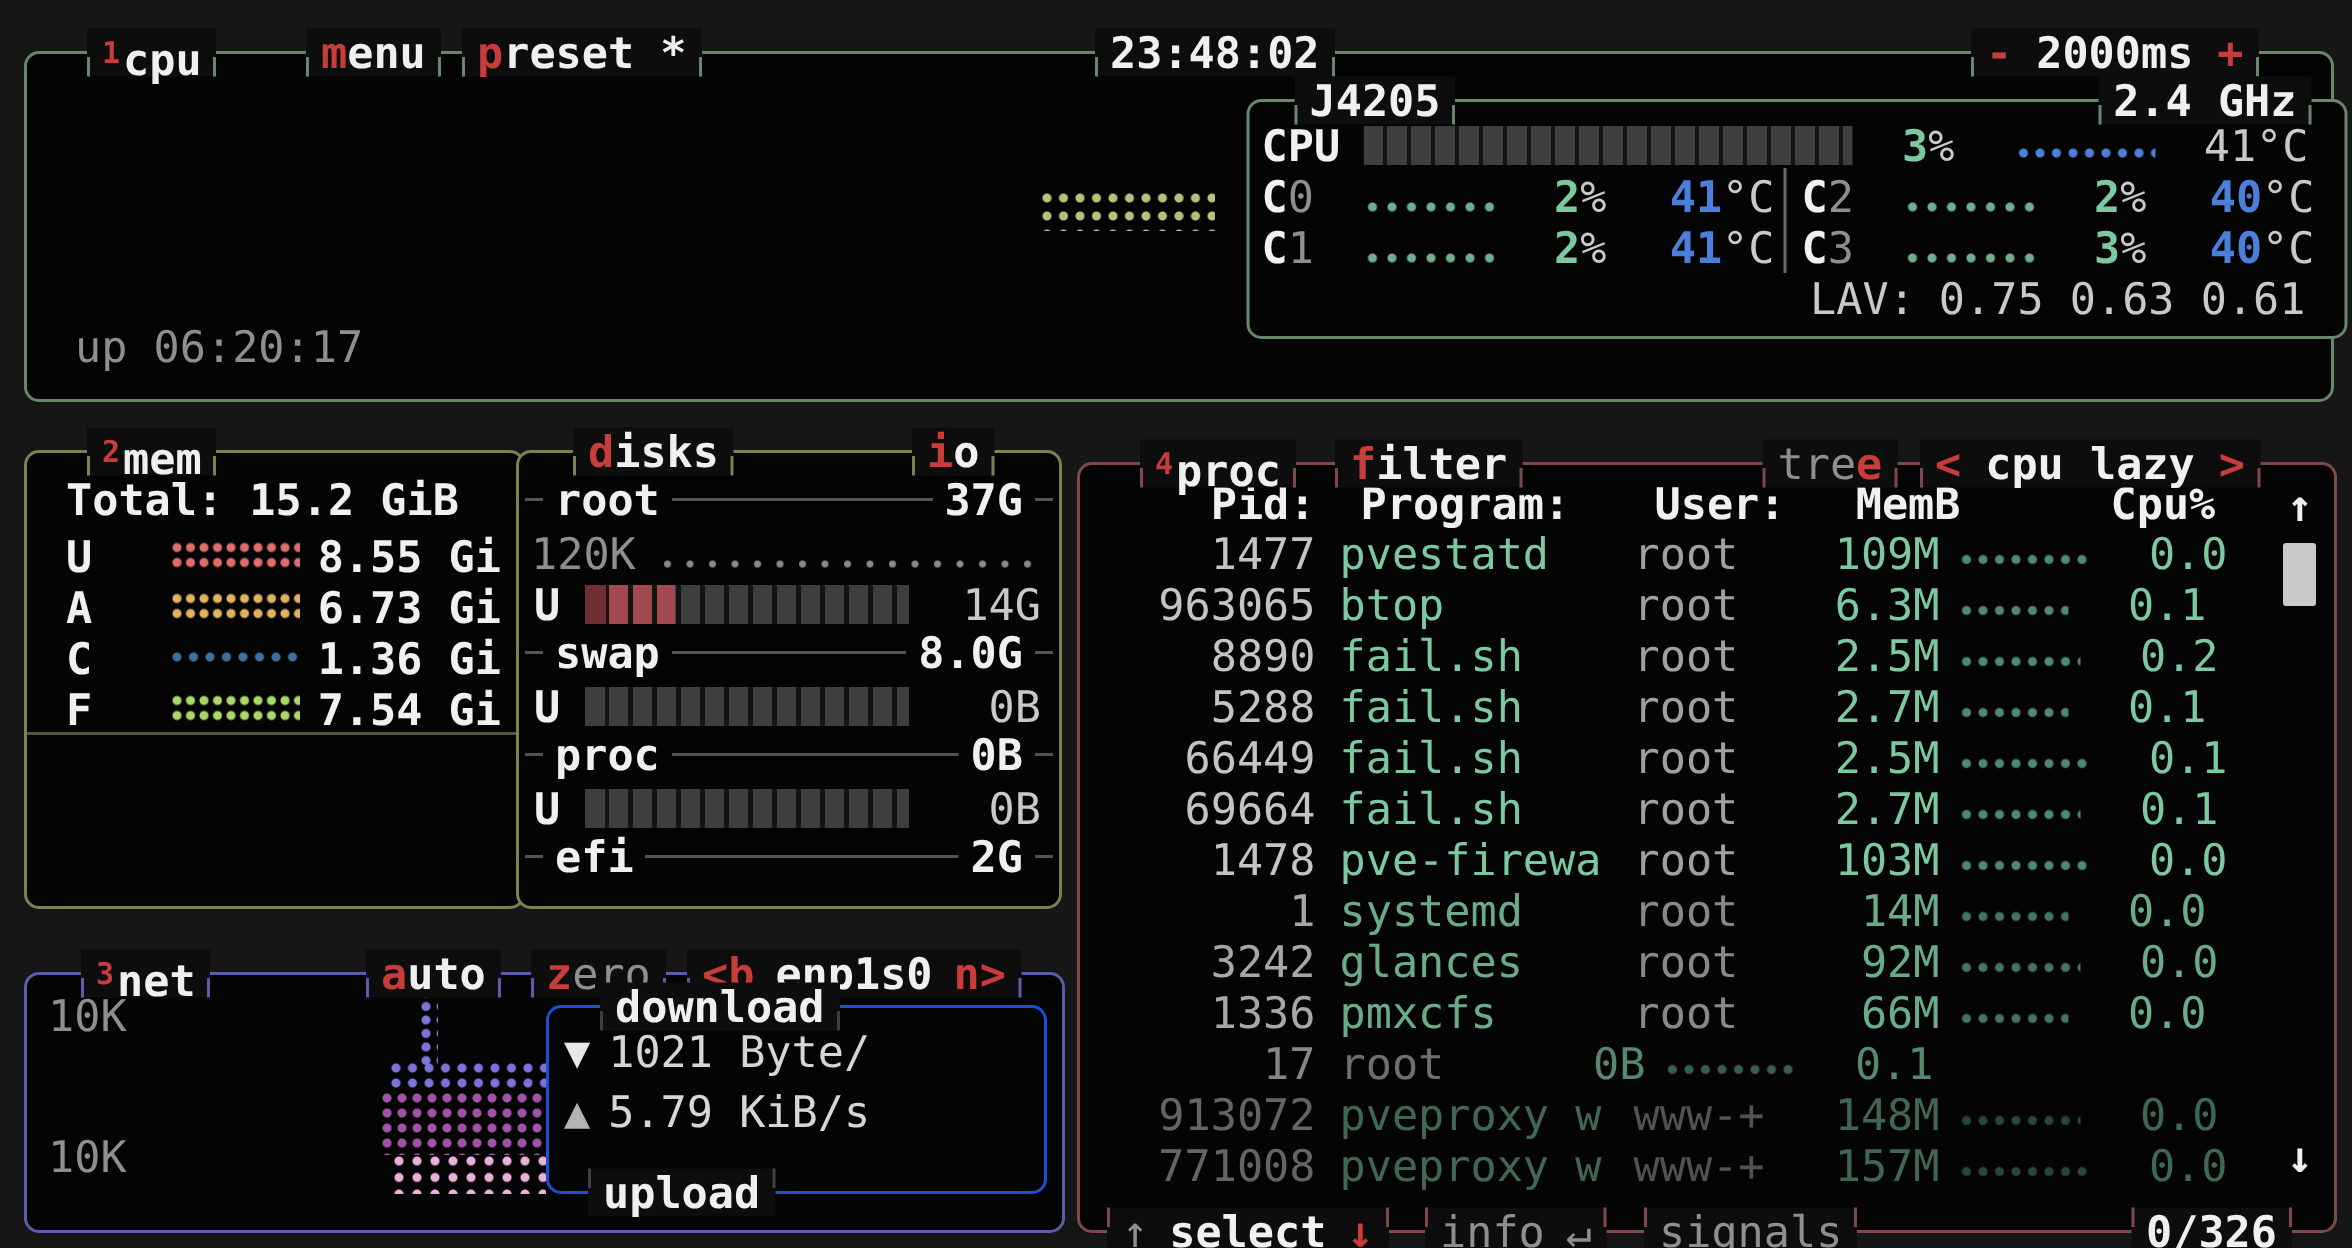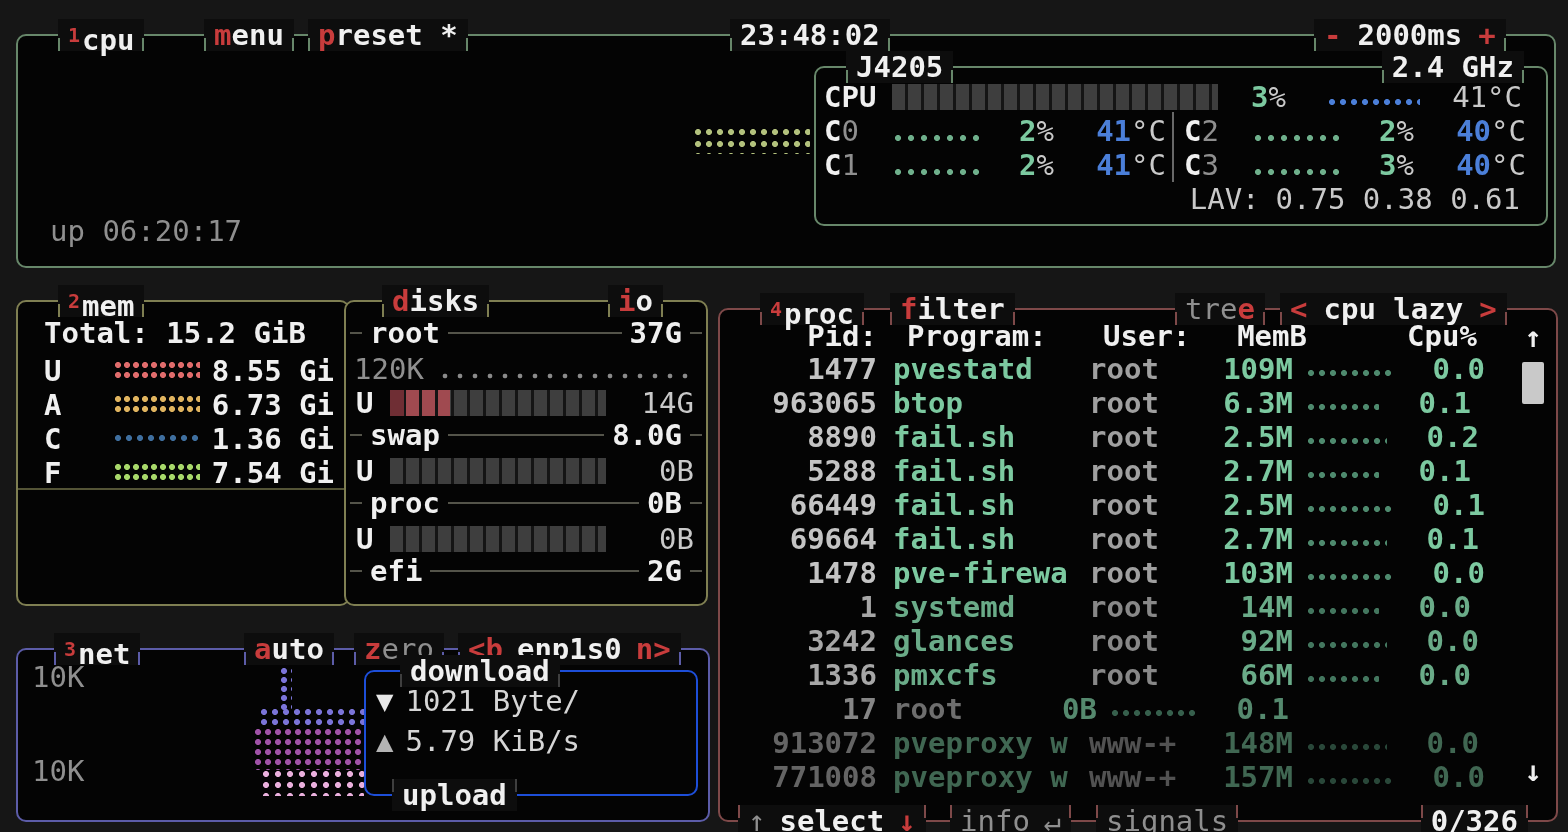--- a/index.html
+++ b/index.html
@@ -38,21 +38,21 @@
   .abs{position:absolute}
   
   .dhead{position:absolute;left:4px;right:4px;height:30px;display:flex;align-items:center}
   .dhead .hl{height:2px;background:#54544a;flex:0 0 12px}
   .dhead .hl.grow{flex:1 1 auto}
   .dhead .nm,.dhead .sz{padding:0 8px;white-space:nowrap}
   .dotline{position:absolute;height:9px;background-image:radial-gradient(circle at 3px 4px,#8a8a8a 2px,transparent 2.7px);
            background-size:15px 9px}
   
   #proc-rows{position:absolute;top:42px;left:2px;right:40px}
-  .prow{display:flex;height:34px;line-height:34px;font-weight:bold;align-items:flex-end}
+  .prow{display:flex;height:34px;line-height:34px;font-weight:normal;align-items:flex-end}
   .c-pid{width:155px;text-align:right;color:#c4c4c4}
   .c-prog{width:180px;margin-left:16px;color:var(--green);overflow:hidden;white-space:nowrap}
   .c-user{width:95px;margin-left:16px;color:#a0a0a0}
   .c-mem{width:109px;text-align:right;color:var(--green)}
   .c-dots{position:relative;width:86px;height:10px;margin-left:14px;--dc:#4e8a6e;background-size:11px 11px;
           align-self:flex-end;margin-bottom:7px}
   .c-cpu{width:92px;text-align:right;color:var(--green)}
   .prow:nth-child(2n) .c-dots{width:72px}
   .prow:nth-child(3n) .c-dots{width:80px}
   .prow:nth-child(n+8){opacity:.85}
@@ -82,21 +82,21 @@
   <div class="btitle" style="left:712px">
     <span class="wb">23:48:02</span>
   </div>
   <div class="btitle" style="left:1296px">
     <span class="red">-</span><span class="wb" style="margin:0 16px">2000ms</span><span class="red">+</span>
   </div>
 
   <div class="dots" id="cpu-graph" style="left:676px;top:92px;width:116px;height:26px;--dc:var(--cpu-graph-dot);background-size:11px 12px"></div>
   <div class="abs gray" style="left:32px;top:178px">up 06:20:17</div>
 
-  <div class="box" id="cpu-inner" style="--bc:var(--cpu-border);left:796px;top:30px;width:730px;height:156px">
+  <div class="box" id="cpu-inner" style="--bc:var(--cpu-border);left:813px;top:30px;width:730px;height:156px">
     <div class="btitle" style="left:30px">
       <span class="wb">J4205</span>
     </div>
     <div class="btitle" style="left:auto;right:22px">
       <span class="wb">2.4 GHz</span>
     </div>
 
     <div class="irow" style="top:12px">
       <span class="abs wb" style="left:8px">CPU</span>
       <div class="meter" style="left:76px;top:4px;width:326px"></div>
@@ -123,21 +123,21 @@
       <div class="dots" style="left:78px;top:20px;width:88px;height:9px;--dc:#6fb08c;background-size:13px 9px"></div>
       <span class="abs" style="left:158px;width:80px;text-align:right"><span class="green">2</span><span class="lgray">%</span></span>
       <span class="abs" style="left:250px;width:100px;text-align:right"><span class="blue">41</span><span class="lgray">°C</span></span>
       <span class="abs" style="left:368px"><span class="wb">C</span><span class="gray">3</span></span>
       <div class="dots" style="left:438px;top:20px;width:88px;height:9px;--dc:#6fb08c;background-size:13px 9px"></div>
       <span class="abs" style="left:518px;width:80px;text-align:right"><span class="green">3</span><span class="lgray">%</span></span>
       <span class="abs" style="left:610px;width:100px;text-align:right"><span class="blue">40</span><span class="lgray">°C</span></span>
     </div>
 
     <div class="irow" style="top:114px">
-      <span class="abs" style="right:26px;text-align:right"><span class="lgray">LAV:</span><span class="lgray" style="margin-left:16px">0.75 0.38 0.61</span></span>
+      <span class="abs" style="right:26px;text-align:right"><span class="lgray">LAV:</span><span class="lgray" style="margin-left:16px">0.75 0.63 0.61</span></span>
     </div>
   </div>
 </section>
 
 <section class="box" id="mem-box" style="--bc:var(--mem-border);left:16px;top:300px;width:330px;height:302px">
   <div class="btitle" style="left:40px">
     <span class="sup">2</span><span class="wb">mem</span>
   </div>
   <div class="abs" style="left:26px;top:14px">
     <span class="wb">Total:</span> <span class="wb">15.2 GiB</span>

